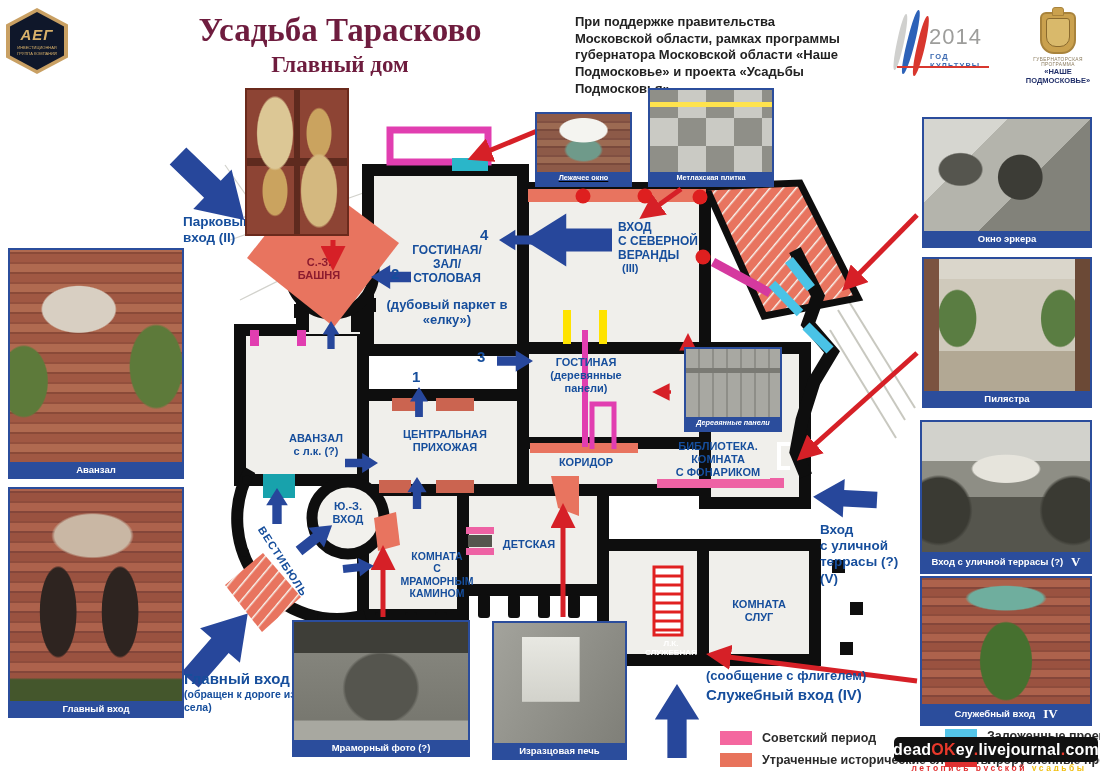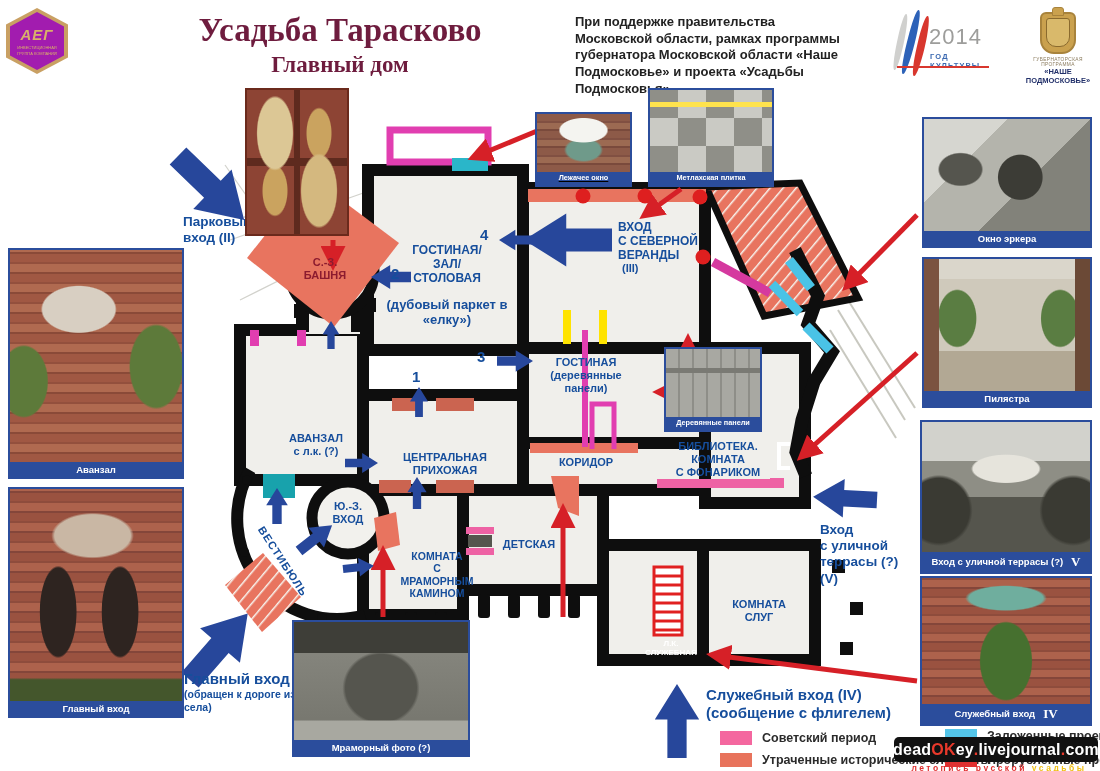--- a/index.html
+++ b/index.html
@@ -6,21 +6,21 @@
     font-family:"Liberation Sans",sans-serif;}
   #poster{position:relative;width:1100px;height:771px;background:#fff;overflow:hidden;}
   .abs{position:absolute;box-sizing:border-box;}
   svg.planlayer{position:absolute;left:0;top:0;z-index:1;}
   
   .title{z-index:3;font-family:"Liberation Serif",serif;font-weight:bold;color:#6e1c3e;text-align:center;}
   .support{z-index:3;font-size:13px;line-height:1.28;color:#222;font-weight:bold;}
   .hexwrap{z-index:3;}
   .hex{width:62px;height:66px;background:#c9a063;
     clip-path:polygon(50% 0,100% 25%,100% 75%,50% 100%,0 75%,0 25%);position:relative;}
-  .hex .inner{position:absolute;left:4px;top:4px;right:4px;bottom:4px;background:#a21caf;
+  .hex .inner{position:absolute;left:4px;top:4px;right:4px;bottom:4px;background:#0f172a;
     clip-path:polygon(50% 0,100% 25%,100% 75%,50% 100%,0 75%,0 25%);
     display:flex;flex-direction:column;align-items:center;justify-content:center;color:#d8b06a;}
   .hex .abbr{font-style:italic;font-weight:bold;font-size:15px;letter-spacing:1px;}
   .hex .sub{font-size:4px;text-align:center;white-space:pre-line;line-height:1.3;margin-top:2px;}
   .brush{position:absolute;border-radius:45% 55% 50% 50%;}
   .y2014{position:absolute;color:#9d9d9b;font-size:22px;letter-spacing:1px;}
   .ycult{position:absolute;color:#3a68b0;font-size:7.5px;font-weight:bold;letter-spacing:1.2px;}
   .yline{position:absolute;background:#d8372e;height:2px;}
   .govlogo{z-index:3;text-align:center;}
   .shield{width:32px;height:38px;margin:0 auto;background:#caa14e;border:2px solid #a8833c;
@@ -350,32 +350,36 @@
     <div class="ph ph-tile2" style="height:144px;"></div>
   </div>
   <div class="photo" style="left:535px;top:112px;width:93px;text-decoration:underline;">
     <div class="ph ph-lezh" style="height:58px;"></div>
     <div class="cap cap--sm">Лежачее окно</div>
   </div>
   <div class="photo" style="left:648px;top:88px;width:122px;">
     <div class="ph ph-metl" style="height:82px;"></div>
     <div class="cap cap--sm">Метлахская плитка</div>
   </div>
-  <div class="photo" style="left:664px;top:347px;width:94px;z-index:8;">
+  <div class="photo" style="left:684px;top:347px;width:94px;z-index:8;font-style:italic;">
     <div class="ph ph-panels" style="height:68px;"></div>
     <div class="cap cap--sm">Деревянные панели</div>
   </div>
   <div class="photo" style="left:292px;top:620px;width:174px;">
     <div class="ph ph-kamin" style="height:118px;"></div>
     <div class="cap">Мраморный фото (?)</div>
   </div>
+  <div class="photo" style="left:492px;top:621px;width:131px;">
+    <div class="ph ph-pech" style="height:120px;"></div>
+    <div class="cap">Изразцовая печь</div>
+  </div>
 
   <div class="ent" style="left:183px;top:214px;width:85px;font-size:13.5px;text-align:left;">Парковый
 вход (II)</div>
-  <div class="lbl lbl--dkred" style="left:294px;top:256px;width:62px;">С.-З.
+  <div class="lbl lbl--dkred" style="left:288px;top:256px;width:62px;">С.-З.
 БАШНЯ</div>
   <div class="num" style="left:391px;top:265px;">2</div>
   <div class="lbl" style="left:387px;top:243px;width:120px;font-size:12px;">ГОСТИНАЯ/
 ЗАЛ/
 СТОЛОВАЯ</div>
   <div class="lbl" style="left:383px;top:297px;width:128px;font-size:13px;">(дубовый паркет в
 «елку»)</div>
   <div class="num" style="left:480px;top:226px;">4</div>
   <div class="lbl lbl--left" style="left:618px;top:220px;width:85px;font-size:12px;">ВХОД
 С СЕВЕРНОЙ
@@ -383,42 +387,42 @@
   <div class="lbl lbl--left" style="left:622px;top:262px;width:50px;font-size:11px;">(III)</div>
   <div class="num" style="left:477px;top:348px;">3</div>
   <div class="lbl" style="left:540px;top:356px;width:92px;">ГОСТИНАЯ
 (деревянные
 панели)</div>
   <div class="lbl" style="left:548px;top:456px;width:76px;">КОРИДОР</div>
   <div class="lbl" style="left:664px;top:440px;width:108px;">БИБЛИОТЕКА.
 КОМНАТА
 С ФОНАРИКОМ</div>
   <div class="num" style="left:412px;top:368px;">1</div>
-  <div class="lbl" style="left:385px;top:428px;width:120px;margin-top:23px;">ЦЕНТРАЛЬНАЯ
+  <div class="lbl" style="left:385px;top:428px;width:120px;">ЦЕНТРАЛЬНАЯ
 ПРИХОЖАЯ</div>
   <div class="lbl" style="left:278px;top:432px;width:76px;">АВАНЗАЛ
 с л.к. (?)</div>
   <div class="lbl" style="left:312px;top:500px;width:72px;">Ю.-З.
 ВХОД</div>
   <div class="lbl" style="left:266px;top:524px;width:110px;letter-spacing:1px;text-align:left;
        transform:rotate(57deg);transform-origin:0 0;">ВЕСТИБЮЛЬ</div>
   <div class="lbl" style="left:396px;top:550px;width:82px;font-size:10.5px;">КОМНАТА
 С МРАМОРНЫМ
 КАМИНОМ</div>
   <div class="lbl" style="left:498px;top:538px;width:62px;">ДЕТСКАЯ</div>
   <div class="lbl" style="left:727px;top:598px;width:64px;">КОМНАТА
 СЛУГ</div>
   <div class="lbl lbl--white" style="left:636px;top:639px;width:70px;">Л.К.
 СЛУЖЕБНАЯ</div>
   <div class="ent" style="left:820px;top:522px;width:90px;font-size:13.5px;">Вход
 с уличной
 террасы (?)
 (V)</div>
   <div class="ent" style="left:706px;top:686px;font-size:15px;">Служебный вход (IV)</div>
-  <div class="ent" style="left:706px;top:704px;font-size:15px;">(сообщение с флигелем)</div>
+  <div class="ent" style="left:706px;top:668px;font-size:13px;">(сообщение с флигелем)</div>
   <div class="ent" style="left:184px;top:670px;font-size:15px;">Главный вход (I)</div>
   <div class="ent" style="left:184px;top:688px;font-size:10.5px;">(обращен к дороге из
 села)</div>
 
   <div class="sw" style="left: 720px; top: 731px; background: rgb(244, 103, 159);"></div>
   <div class="leglbl" style="left:762px;top:731px;">Советский период</div>
   <div class="sw" style="left: 720px; top: 753px; background: rgb(232, 115, 92);"></div>
   <div class="leglbl" style="left:762px;top:753px;">Утраченные исторические элементы</div>
   <div class="sw" style="left: 945px; top: 729px; background: rgb(84, 197, 233);"></div>
   <div class="leglbl" style="left:987px;top:729px;">Заложенные проемы</div>

